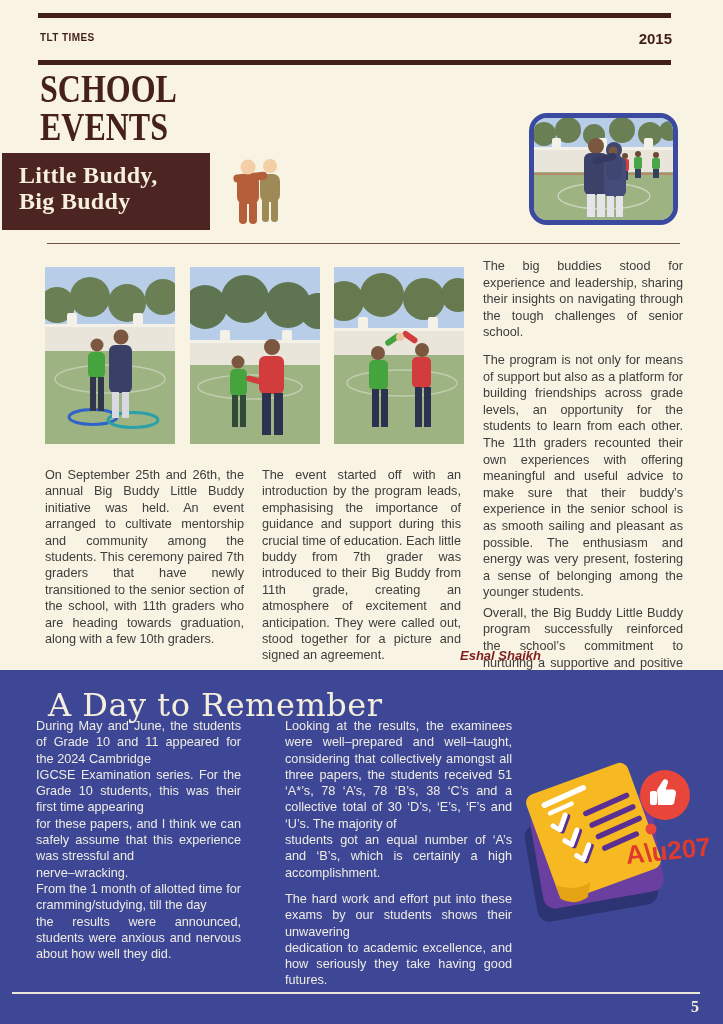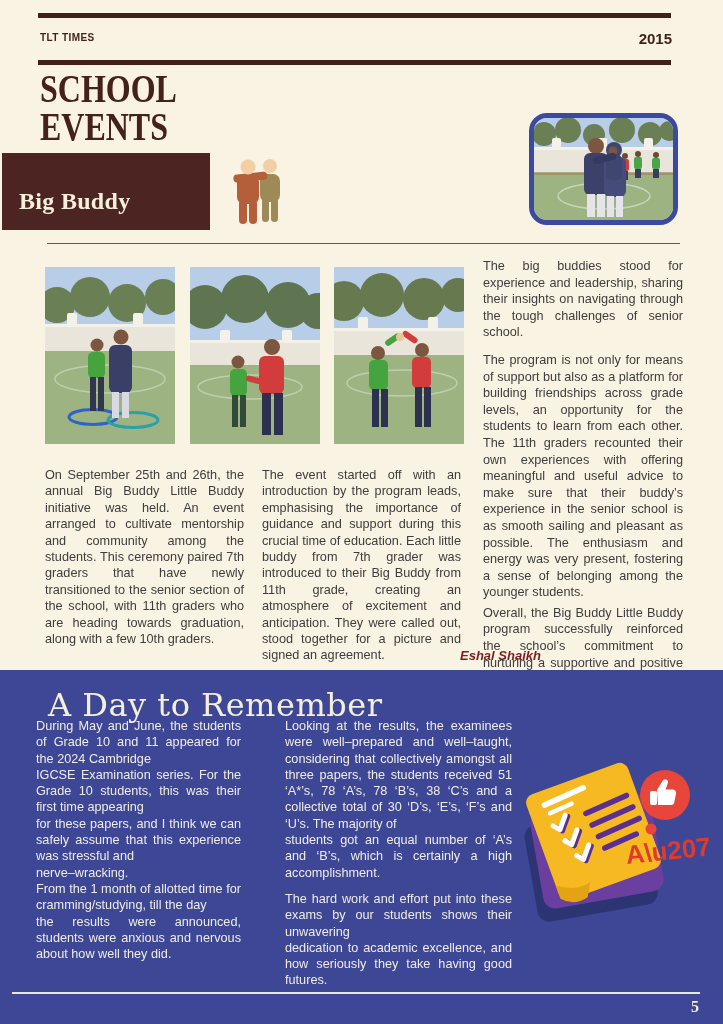--- a/index.html
+++ b/index.html
@@ -112,21 +112,21 @@
           <circle cx="79" cy="33" r="4.5" fill="#7b5740"></circle>
         <rect x="70" y="39" width="22" height="40" rx="6" fill="#464c7a"></rect>
         <rect x="72" y="36" width="16" height="26" rx="6" fill="#3f4670"></rect>
         <rect x="73" y="78" width="7" height="21" fill="#e4e4ea"></rect>
           <rect x="82" y="78" width="7" height="21" fill="#e4e4ea"></rect>
         <rect x="58" y="40" width="24" height="7" rx="3.5" fill="#343a60" transform="rotate(-14 58 40)"></rect>
       </g>
     </svg>
   </div>
 
-  <div class="title-box"><br><span>Big Buddy</span></div>
+  <div class="title-box"><span>Little Buddy,</span><br><span>Big Buddy</span></div>
 
   <svg class="buddy-icon" viewBox="0 0 52 66">
     <g fill="#9e8a57">
       <circle cx="37" cy="8" r="7" fill="#f2cfa4"></circle>
       <rect x="27" y="16" width="20" height="28" rx="7"></rect>
       <rect x="29" y="40" width="7" height="24" rx="3.5"></rect>
       <rect x="38" y="40" width="7" height="24" rx="3.5"></rect>
     </g>
     <g fill="#b45f3a">
       <rect x="0" y="17" width="34" height="8" rx="4" transform="rotate(-6 0 17)"></rect>

